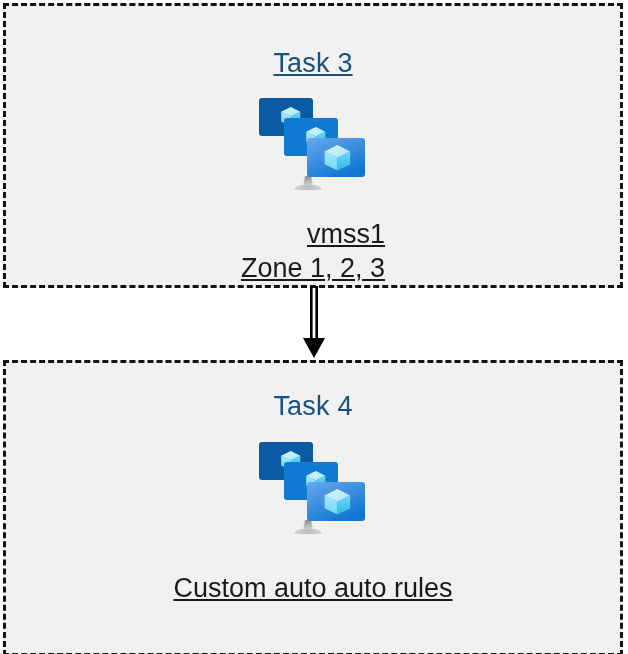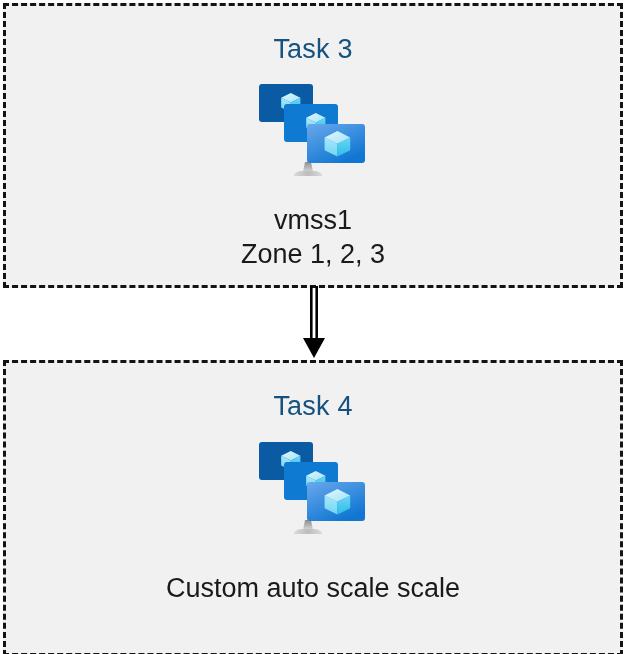--- a/index.html
+++ b/index.html
@@ -45,29 +45,30 @@
     height: 296px;
   }
 
   .task-title {
     color: #15527f;
     font-size: 27px;
     line-height: 1;
     letter-spacing: 0.2px;
     white-space: nowrap;
   }
-  #box-task3 .task-title { margin-top: 30px; }
+  #box-task3 .task-title { margin-top: 44px; text-decoration: underline; }
   #box-task4 .task-title { margin-top: 30px; }
 
   .node-label {
     color: #1a1a1a;
     font-size: 27px;
     line-height: 1.27;
-    text-align: center;
+    text-align: right;
     white-space: pre-line;
+    text-decoration: underline;
   }
   #label-vmss1 { margin-top: 16px; }
   #label-autoscale { margin-top: 26px; }
 
   
   .vmss-icon {
     display: block;
   }
   #icon-task3 { margin-top: 16px; }
   #icon-task4 { margin-top: 17px; }
@@ -209,16 +210,16 @@
 
         <rect x="54" y="45" width="58" height="39" rx="3" fill="url(#g-front-b)"></rect>
         <g transform="translate(70,52) scale(0.80)">
           <path d="M18 0 L34 8 L18 16 L2 8 Z" fill="url(#g-cubetopB)"></path>
           <path d="M2 8 L18 16 L18 32 L2 24 Z" fill="url(#g-cubelB)"></path>
           <path d="M34 8 L18 16 L18 32 L34 24 Z" fill="url(#g-cuberB)"></path>
         </g>
       </svg>
     </div>
 
-    <div class="node-label" id="label-autoscale">Custom auto scale scale</div>
+    <div class="node-label" id="label-autoscale">Custom auto auto rules</div>
   </div>
 
 </div>
 
 </body></html>

